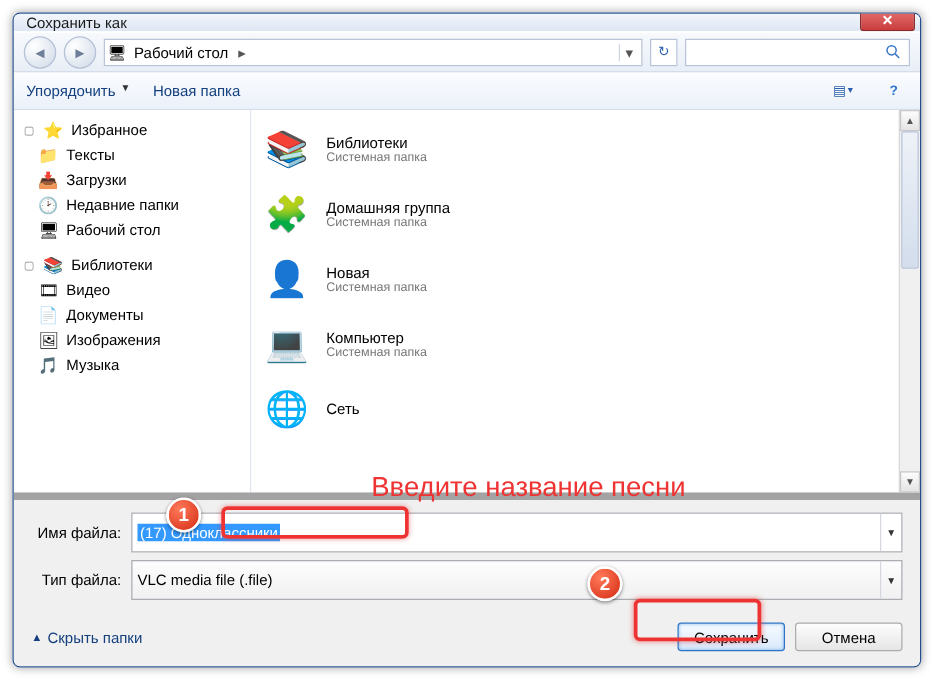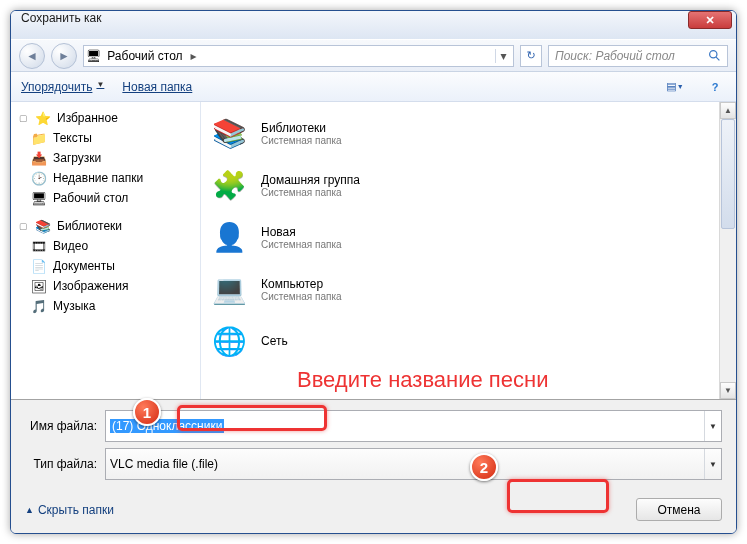--- a/index.html
+++ b/index.html
@@ -1,52 +1,52 @@
 <!DOCTYPE html>
 <html><head>
 <meta charset="utf-8">
 <style>
   * { margin: 0; padding: 0; box-sizing: border-box; font-family: "Segoe UI", Tahoma, sans-serif; }
   body { background: #fff; width: 747px; height: 544px; overflow: hidden; }
   .shadow { width: 747px; height: 544px; padding: 10px; }
   .window { width: 727px; height: 524px; border: 1px solid #254f8f; border-radius: 6px; overflow: hidden; display: flex; flex-direction: column; box-shadow: 0 0 8px rgba(0,0,0,.35); position: relative; }
-  .titlebar { height: 28px; background: linear-gradient(#f3f6fb, #dde6f3); display: flex; align-items: flex-start; padding: 0 4px 0 10px; font-size: 12px; color: #1a1a1a; }
+  .titlebar { height: 14px; background: linear-gradient(#f3f6fb, #dde6f3); display: flex; align-items: flex-end; padding: 0 4px 0 10px; font-size: 12px; color: #1a1a1a; }
   .titlebar .title { flex: 1; }
   .close-btn { width: 44px; height: 18px; background: linear-gradient(#e57373,#c93c3c); border: 1px solid #8a2a2a; border-radius: 3px; display: flex; align-items: center; justify-content: center; color: #fff; font-size: 11px; font-weight: bold; cursor: default; }
   .nav { height: 33px; background: linear-gradient(#f7f9fc,#e9eef7); border-top: 1px solid #fff; border-bottom: 1px solid #c9d4e4; display: flex; align-items: center; padding: 0 8px; gap: 6px; }
   .navbtn { width: 26px; height: 26px; border-radius: 50%; background: radial-gradient(circle at 30% 30%, #fff, #cfd9e8); border: 1px solid #b4c1d6; display: flex; align-items: center; justify-content: center; color: #6e7f99; font-size: 12px; }
   .addr { flex: 1; height: 22px; border: 1px solid #b8c4d8; background: #fff; display: flex; align-items: center; font-size: 12px; padding: 0 2px; }
   .addr .seg { padding: 0 6px; }
   .addr .arrow { color: #555; padding: 0 2px; }
   .addr .drop { margin-left: auto; width: 16px; text-align: center; color: #555; border-left: 1px solid #d0d8e6; }
   .refresh { width: 22px; height: 22px; border: 1px solid #b8c4d8; background: #fff; display: flex; align-items: center; justify-content: center; color: #2a5fad; font-size: 11px; }
   .search { width: 180px; height: 22px; border: 1px solid #b8c4d8; background: #fff; display: flex; align-items: center; padding: 0 6px; font-size: 12px; color: #888; font-style: italic; }
   .search svg { margin-left: auto; }
   .toolbar { height: 30px; background: linear-gradient(#fbfcfe,#ebf1fa); border-bottom: 1px solid #d4ddec; display: flex; align-items: center; padding: 0 10px; gap: 18px; font-size: 12px; color: #14407f; }
-  .toolbar .tbtn { display: flex; gap: 4px; text-decoration: underline; }
+  .toolbar .tbtn { display: flex; gap: 4px; }
   .toolbar .spacer { flex: 1; }
   .toolbar .iconbtn { width: 22px; height: 20px; border: 1px solid transparent; border-radius: 2px; display: flex; align-items: center; justify-content: center; color: #2a5fad; font-size: 11px; }
   .body { flex: 1; display: flex; background: #fff; overflow: hidden; }
   .tree { width: 190px; border-right: 1px solid #e0e7f2; overflow-y: auto; font-size: 12px; padding: 6px 0; }
   .tree .group { margin-bottom: 8px; }
   .tree .row { display: flex; align-items: center; gap: 6px; padding: 2px 8px 2px 20px; white-space: nowrap; }
   .tree .row.head { padding-left: 8px; }
   .tree .row.head .exp { width: 10px; color: #888; font-size: 9px; }
   .tree .ico { width: 16px; height: 16px; display: flex; align-items: center; justify-content: center; font-size: 13px; }
   .contentwrap { flex: 1; display: flex; }
   .content { flex: 1; padding: 10px 8px; font-size: 12px; overflow: hidden; }
   .item { display: flex; align-items: center; gap: 10px; margin-bottom: 10px; }
   .item .bigico { width: 42px; height: 42px; display: flex; align-items: center; justify-content: center; font-size: 28px; }
   .item .meta .t1 { color: #000; font-size: 12px; }
   .item .meta .t2 { color: #777; font-size: 10px; }
   .vscroll { width: 17px; background: #f0f0f0; border-left: 1px solid #d9d9d9; display: flex; flex-direction: column; }
   .vscroll .arrow { height: 17px; background: linear-gradient(#fdfdfd,#e4e4e4); border: 1px solid #c9c9c9; color: #555; font-size: 8px; display: flex; align-items: center; justify-content: center; }
   .vscroll .track { flex: 1; position: relative; }
   .vscroll .thumb { position: absolute; left: 1px; right: 1px; top: 0; height: 110px; background: linear-gradient(#eef2f8,#d3ddec); border: 1px solid #b7c4da; border-radius: 2px; }
-  .formarea { background: #f0f0f0; border-top: 1px solid #a3a3a3; padding: 10px 14px 6px; font-size: 12px; }
+  .formarea { background: #f0f0f0; border-top: 6px solid #a3a3a3; padding: 10px 14px 6px; font-size: 12px; }
   .frow { display: flex; align-items: center; margin-bottom: 6px; }
   .frow label { width: 80px; text-align: right; padding-right: 8px; }
   .frow .combo { flex: 1; height: 32px; border: 1px solid #abadb3; background: #fff; display: flex; align-items: center; padding: 0 4px; position: relative; }
   .frow .combo .dd { position: absolute; right: 0; top: 0; bottom: 0; width: 17px; border-left: 1px solid #d5d9df; display: flex; align-items: center; justify-content: center; color: #333; font-size: 8px; }
   .frow .combo.sel { background: linear-gradient(#fdfdfd,#f1f1f1); }
   .sel-text { background: #3399ff; color: #fff; padding: 0 2px; }
   .footer { background: #f0f0f0; padding: 6px 14px 12px; display: flex; align-items: center; font-size: 12px; }
   .footer .hide { display: flex; align-items: center; gap: 4px; color: #14407f; }
   .footer .btns { margin-left: auto; display: flex; gap: 8px; }
   .btn { min-width: 86px; height: 23px; border: 1px solid #acacac; background: linear-gradient(#fdfdfd,#e6e6e6); border-radius: 3px; font-size: 12px; display: flex; align-items: center; justify-content: center; }
@@ -78,21 +78,20 @@
     <div class="addr">
       <span class="ico">🖥</span>
       <span class="seg">Рабочий стол</span>
       <span class="arrow">▸</span>
       <span class="drop">▾</span>
     </div>
     <div class="refresh">
           <span>↻</span>
         </div>
     <div class="search">
-      <span>Поиск: Рабочий стол</span>
       <svg width="13" height="13" viewBox="0 0 16 16">
             <circle cx="6.5" cy="6.5" r="4.5" fill="none" stroke="#3b78c4" stroke-width="1.5"></circle>
             <line x1="10" y1="10" x2="14" y2="14" stroke="#3b78c4" stroke-width="1.5"></line>
           </svg>
     </div>
   </div>
 
   <div class="toolbar">
     <div class="tbtn">
       <span>Упорядочить</span>
@@ -224,30 +223,33 @@
       </div>
     </div>
   </div>
 
   <div class="footer">
     <div class="hide">
       <span style="font-size:9px;">▲</span>
       <span>Скрыть папки</span>
     </div>
     <div class="btns">
+      <div class="btn primary">
+            <span>Сохранить</span>
+          </div>
       <div class="btn">
             <span>Отмена</span>
           </div>
     </div>
   </div>
 
   <div class="hl-red" style="left:166px; top:394px; width:150px; height:26px;"></div>
   <div class="hl-red" style="left:496px; top:468px; width:102px; height:34px;"></div>
   <div class="badge" style="left:122px; top:387px;">
         <span>1</span>
       </div>
   <div class="badge" style="left:459px; top:442px;">
         <span>2</span>
       </div>
-  <div class="annot" style="left:286px; top:356px;"><span>Введите название песни</span></div>
+  <div class="annot" style="left:286px; top:366px;"><span>Введите название песни</span></div>
 
 </div>
 </div>
 
 </body></html>

